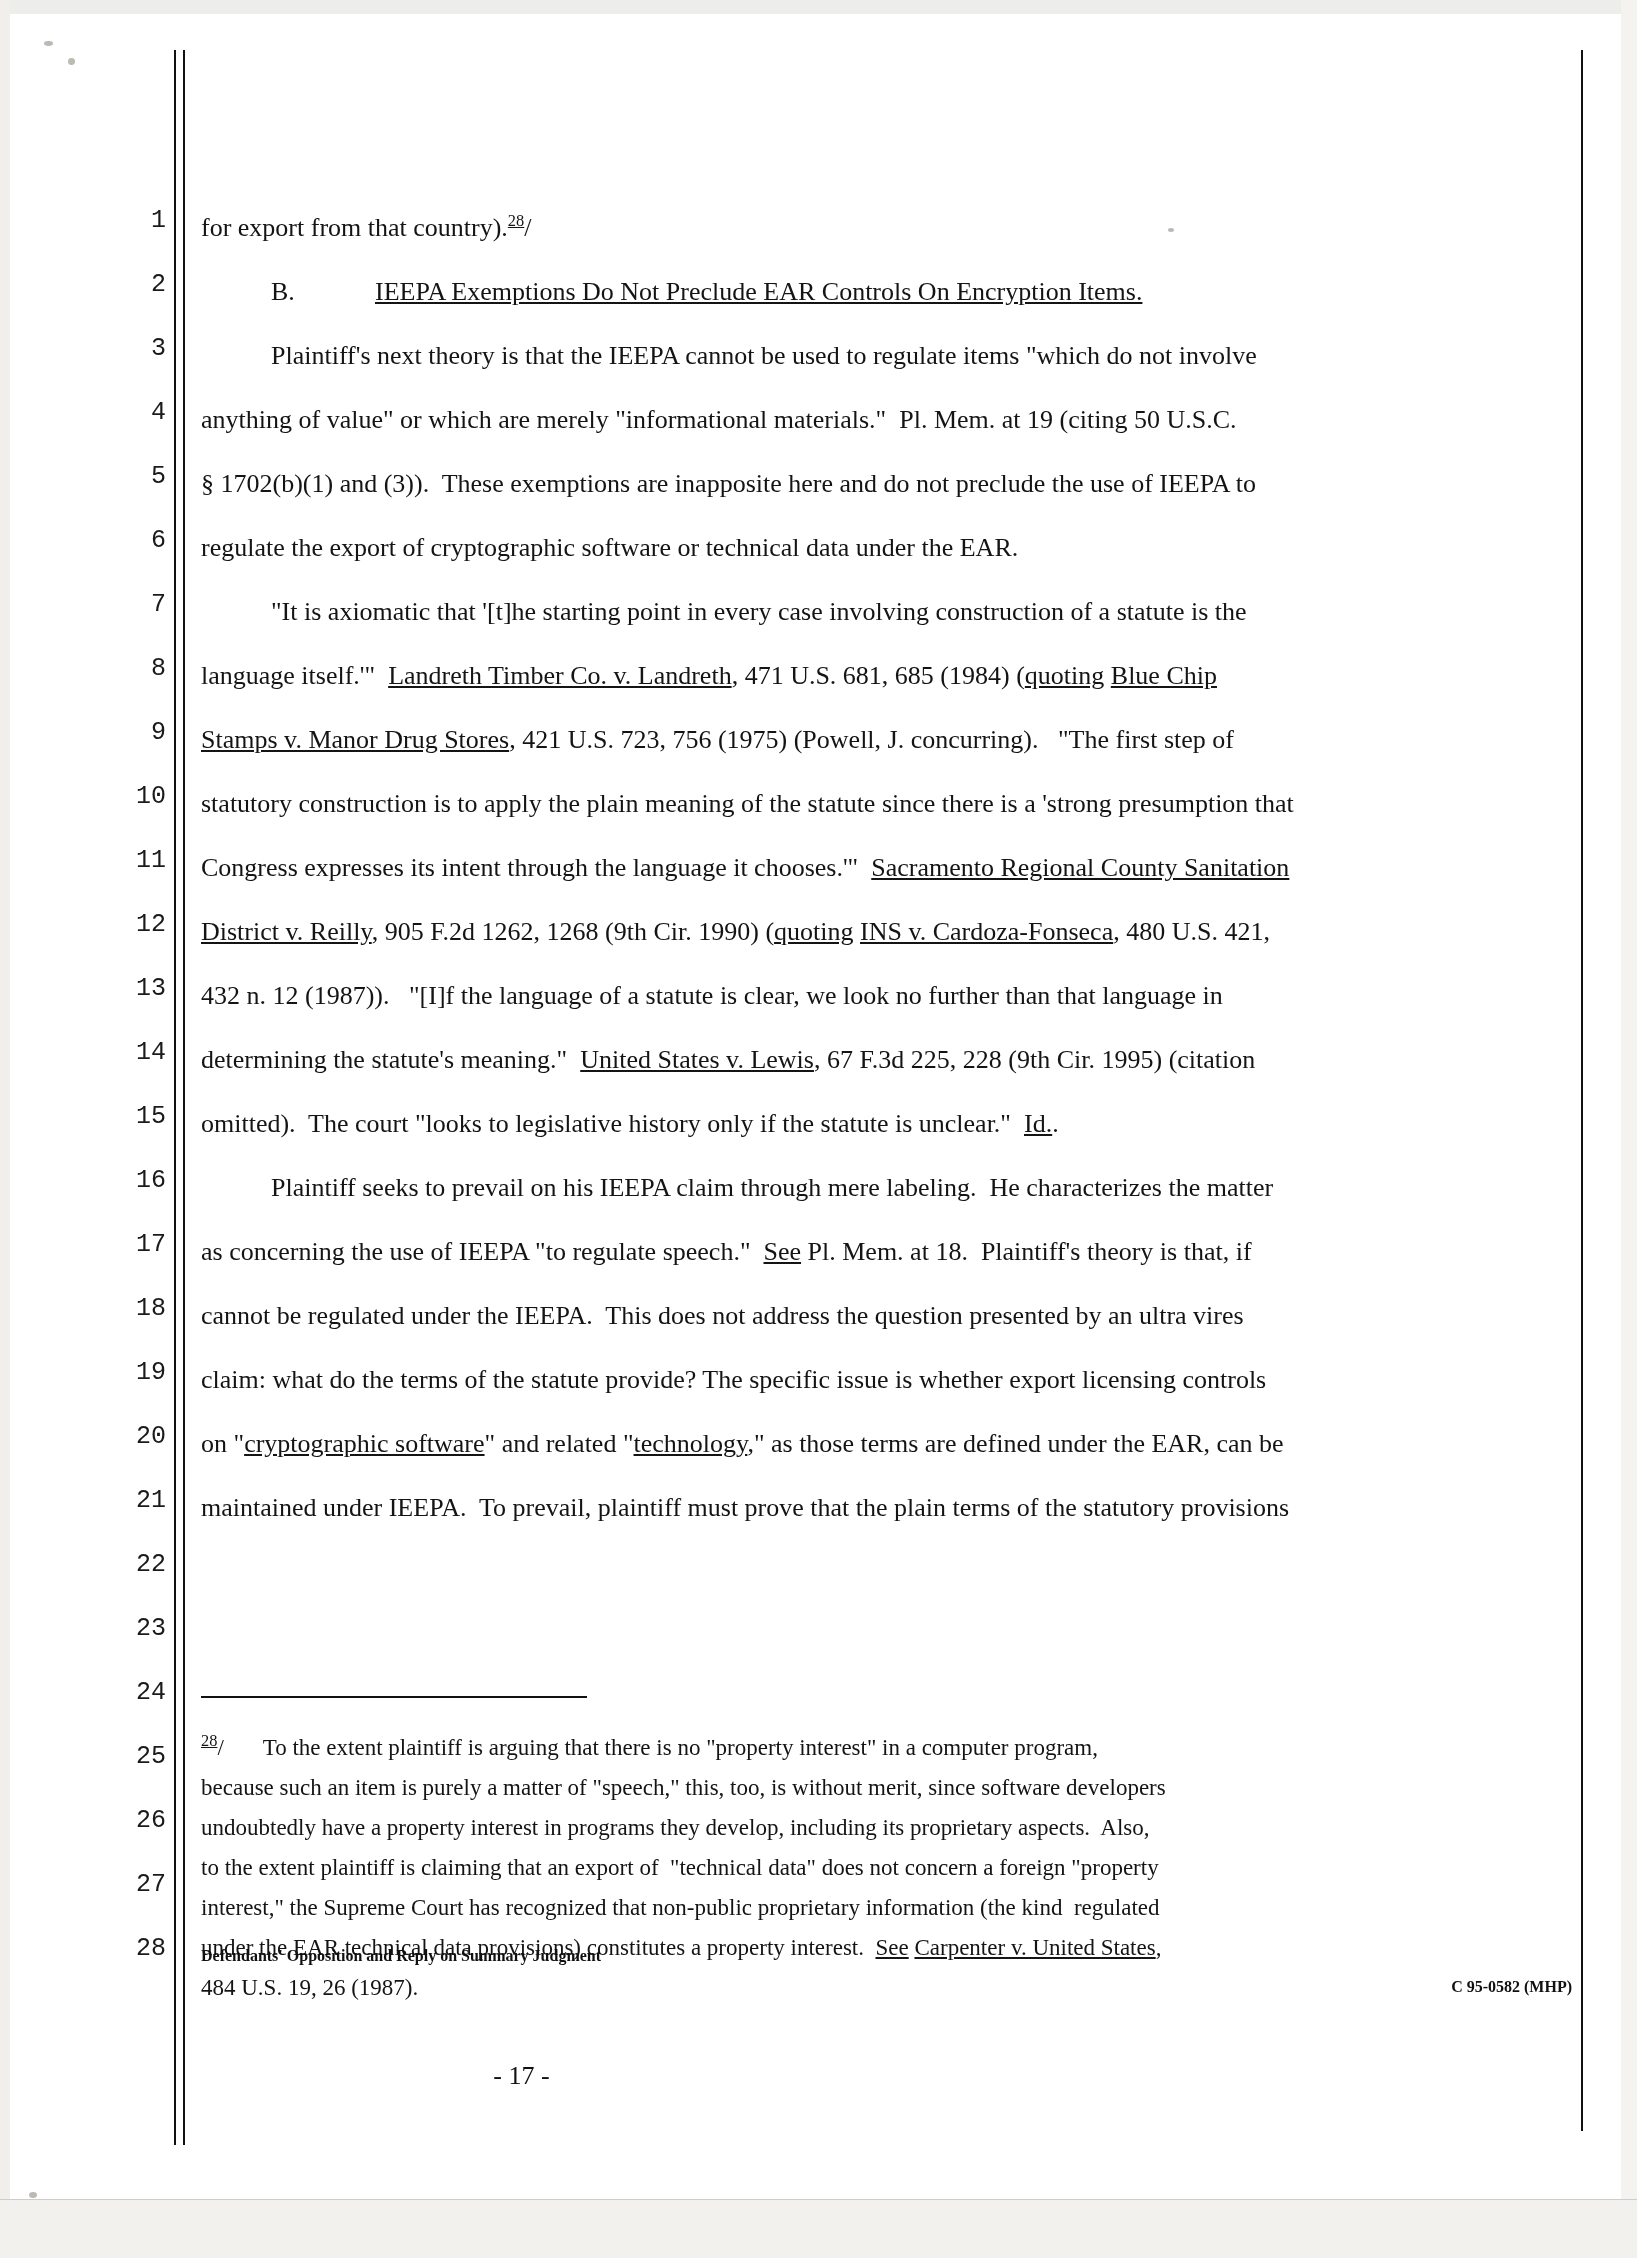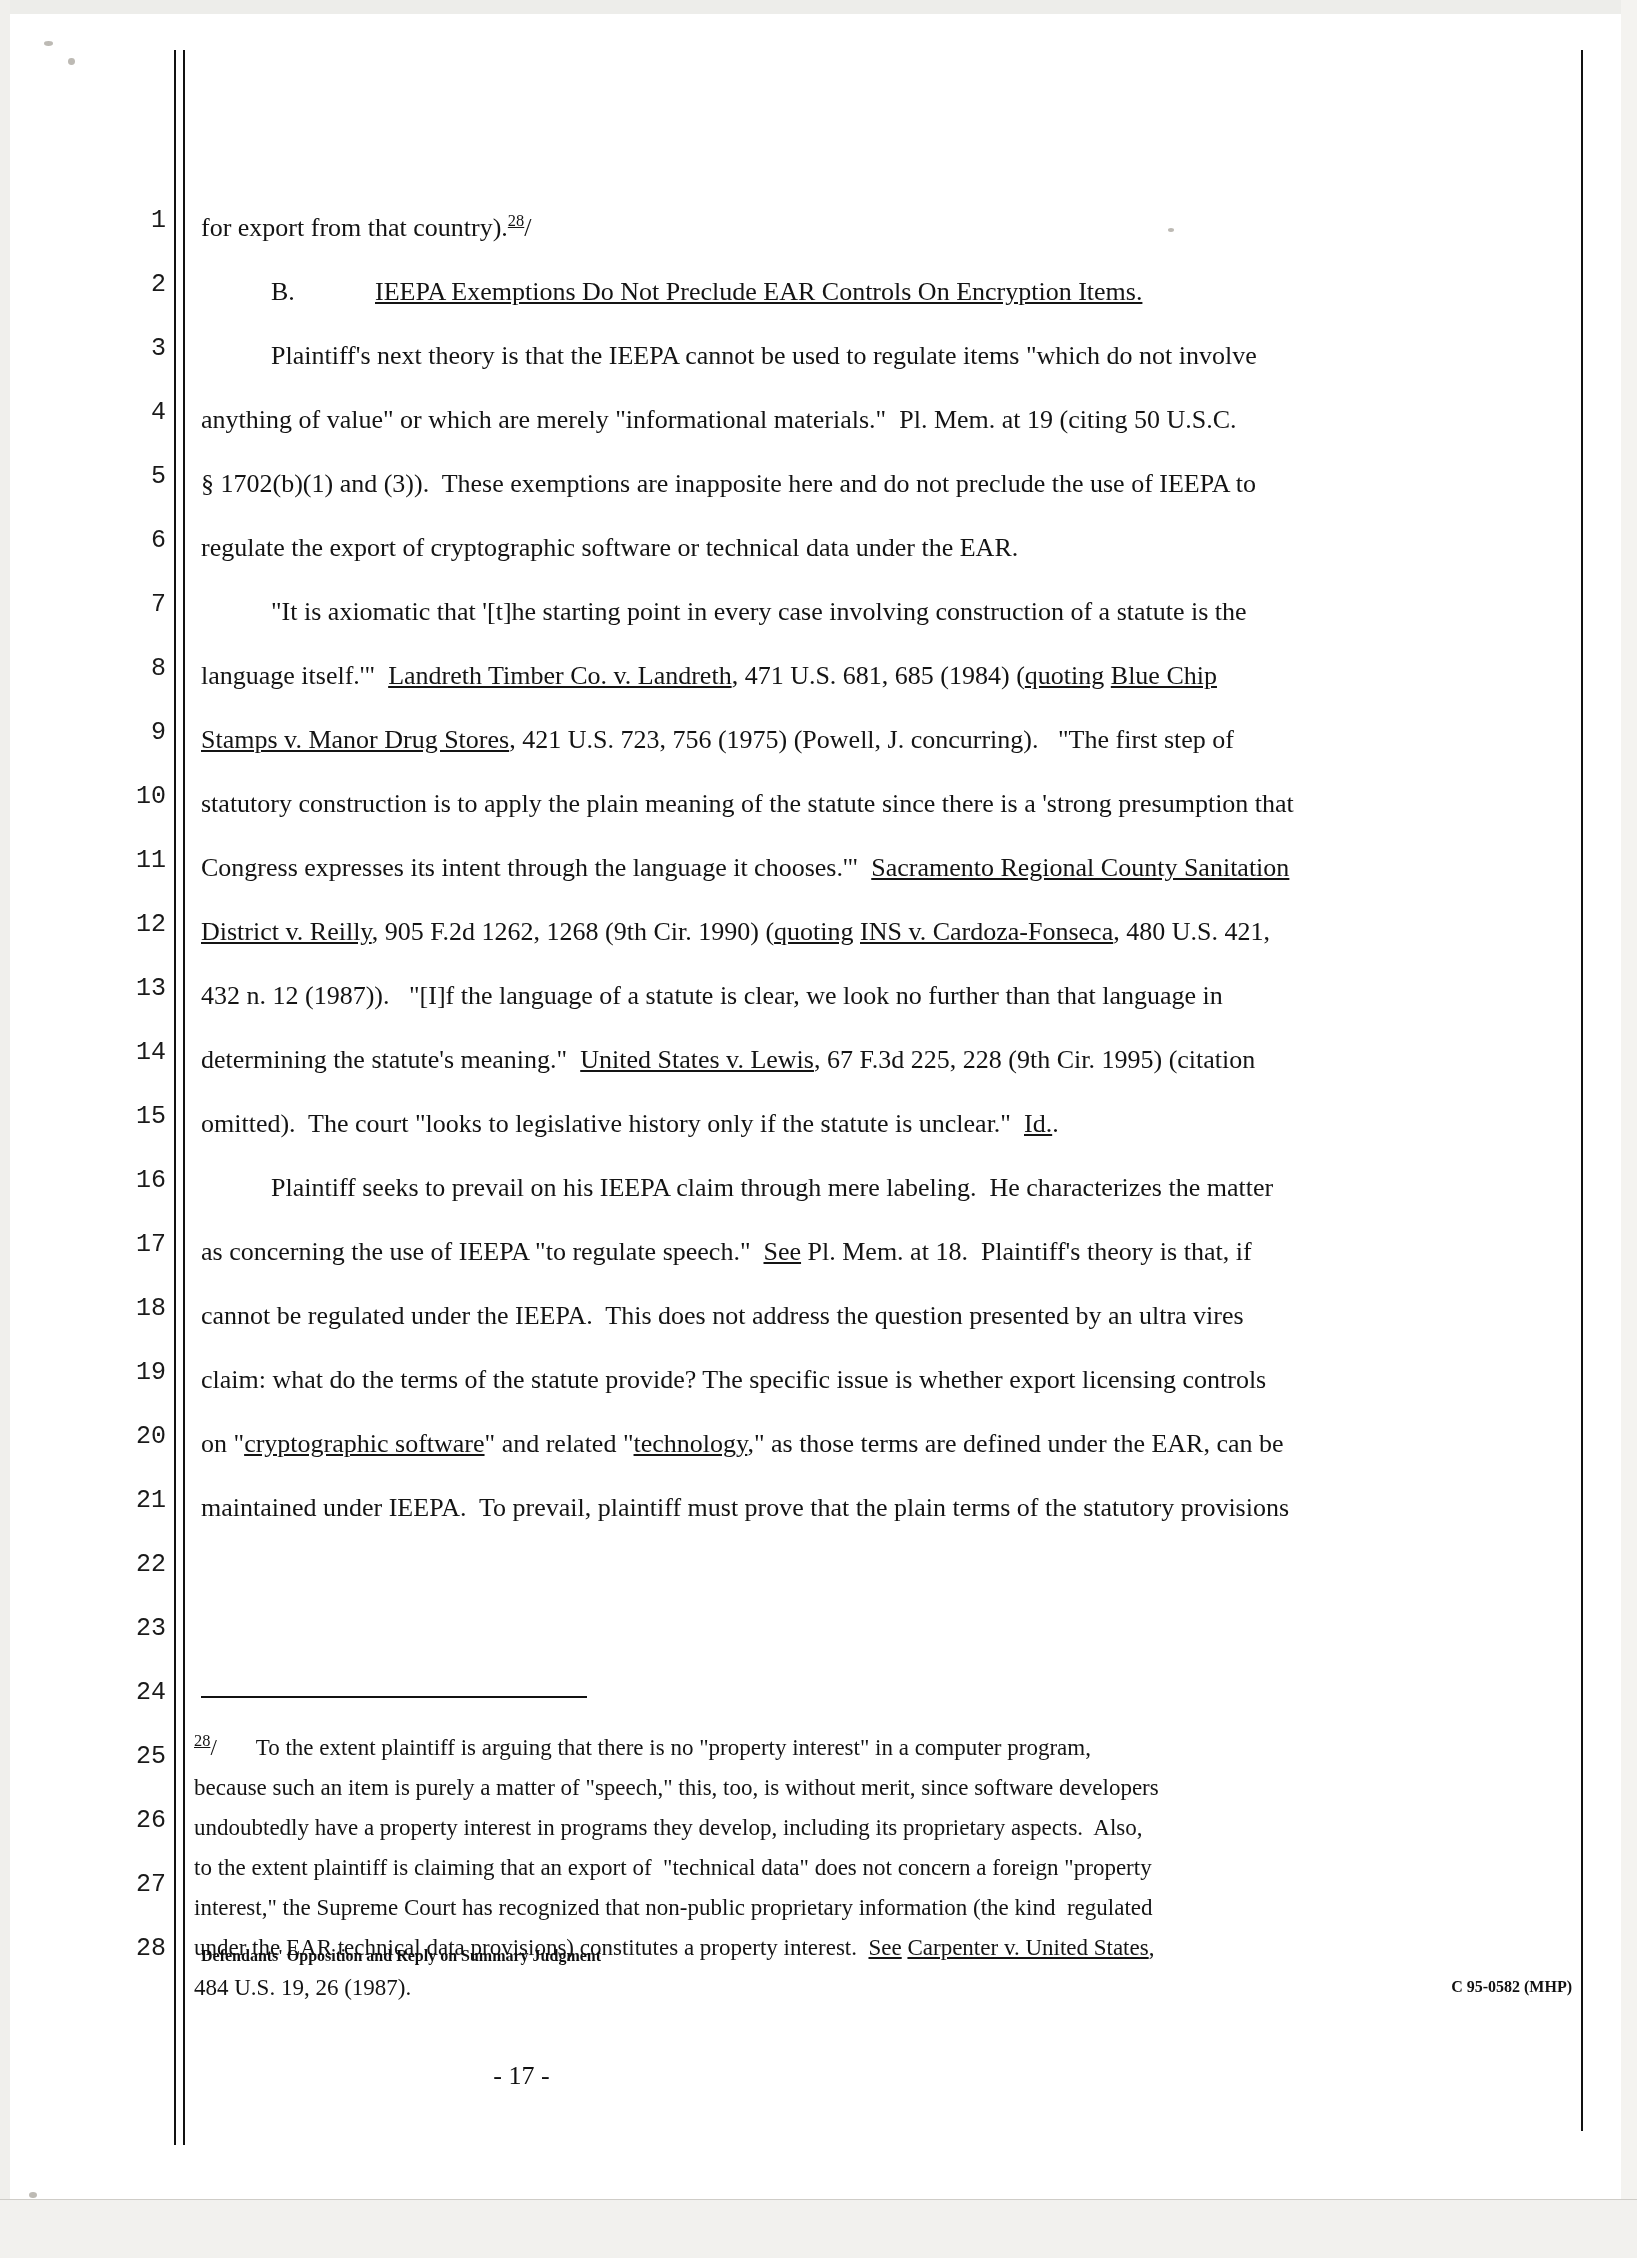--- a/index.html
+++ b/index.html
@@ -113,21 +113,21 @@
   .footnote-rule {
     position: absolute;
     left: 201px;
     top: 1696px;
     width: 386px;
     height: 1.9px;
     background: #111;
   }
   .footnote {
     position: absolute;
-    left: 194px;
+    left: 201px;
     top: 1721px;
     width: 1371px;
     font-size: 23px;
     color: #141414;
     line-height: 40px;
   }
   .footnote p { margin: 0; white-space: nowrap; }
   .fn-mark {
     font-size: 16.4px;
     vertical-align: super;

